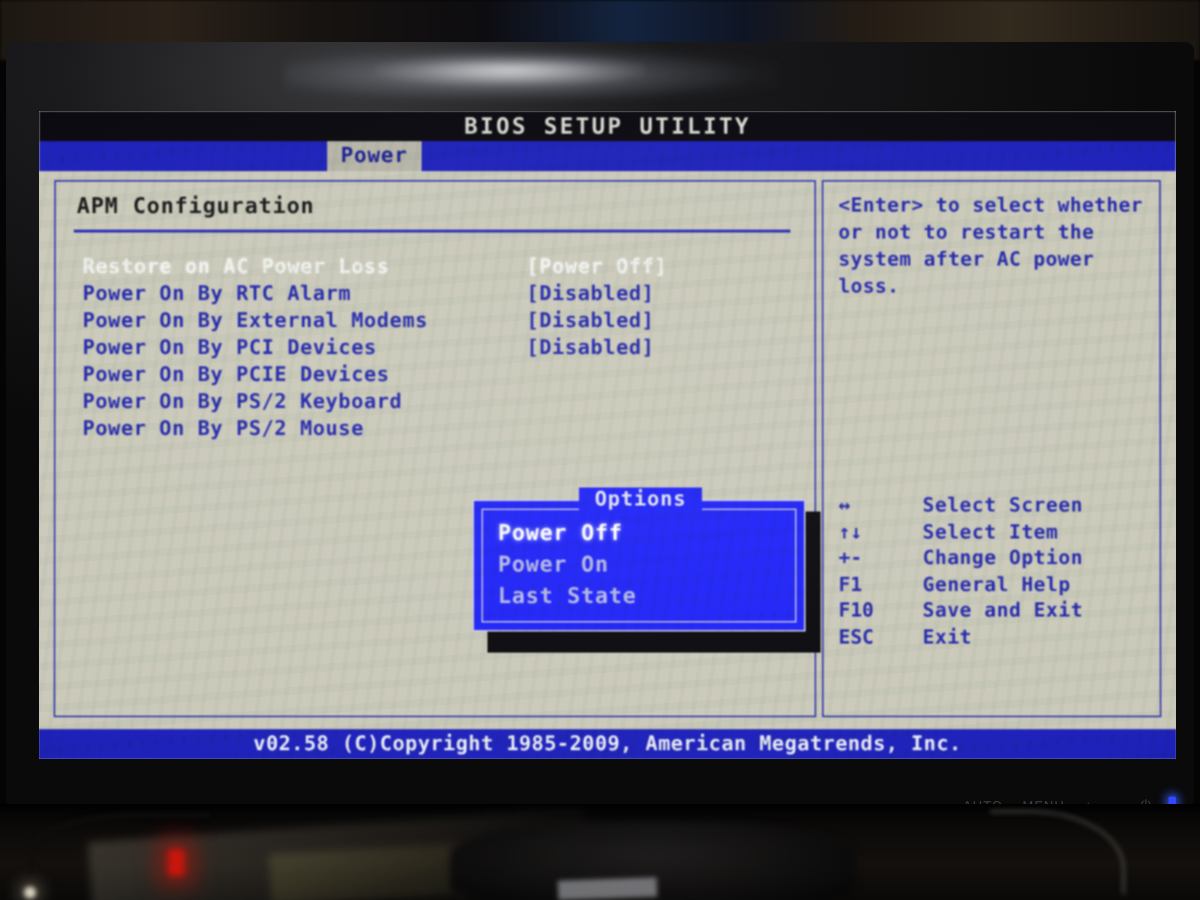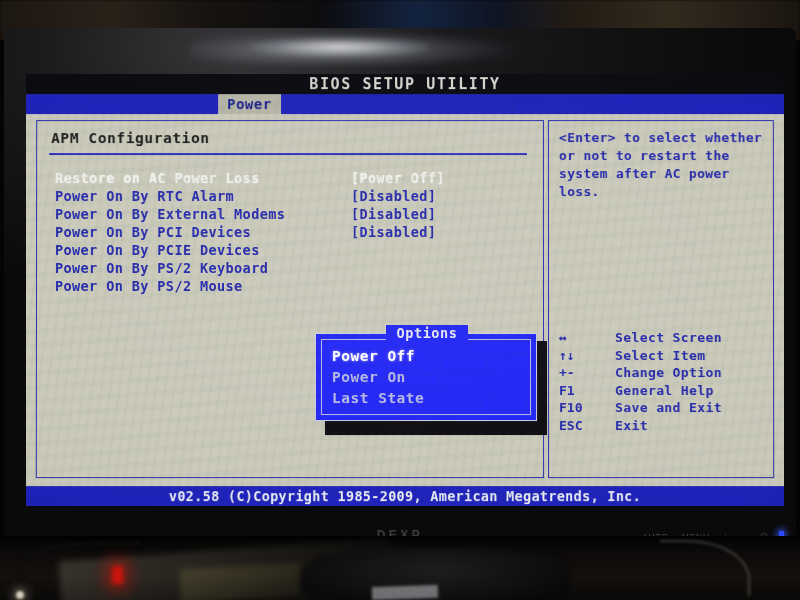--- a/index.html
+++ b/index.html
@@ -429,21 +429,20 @@
 
         </div>
 
         <div class="bios-footer">v02.58 (C)Copyright 1985-2009, American Megatrends, Inc.</div>
 
       </div>
       <div class="moire"></div>
       <div class="screen-vignette"></div>
     </div>
 
-    <div class="brand">DEXP</div>
 
     <div class="osd-buttons" id="osd-buttons">
         <span>AUTO</span>
         <span>MENU</span>
         <span>+</span>
         <span>−</span>
         <span>⏻</span>
       </div>
     <div class="power-led"></div>
 

